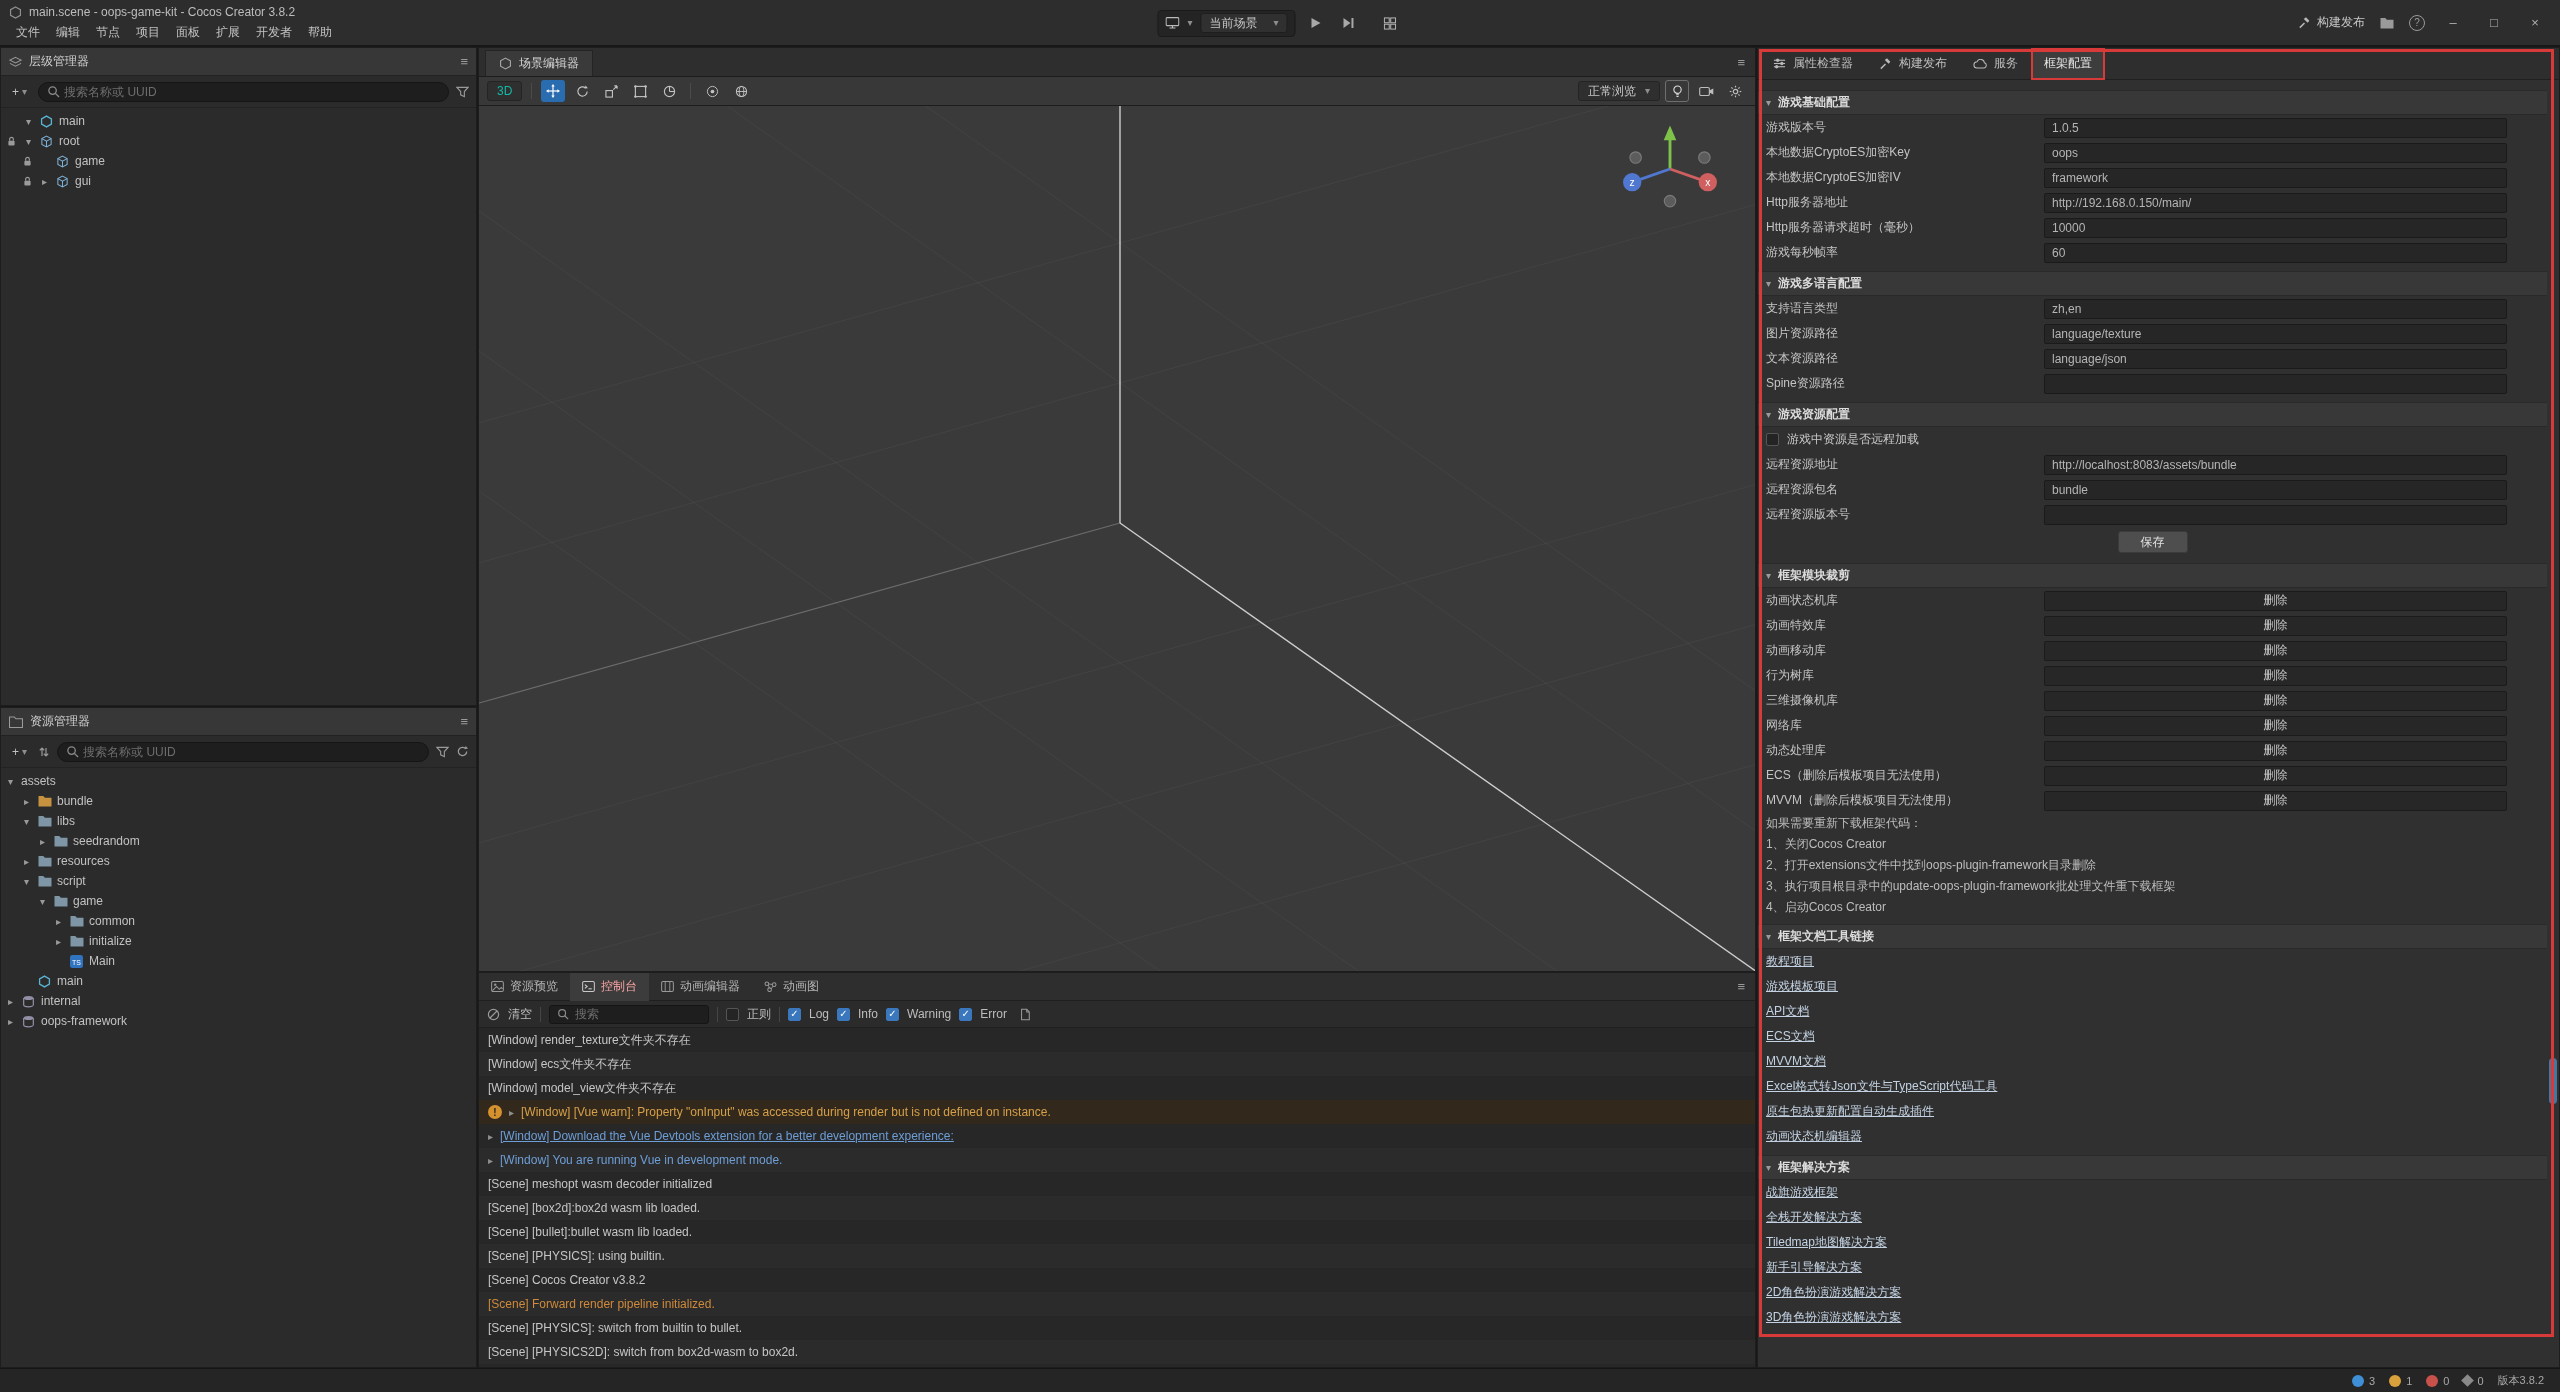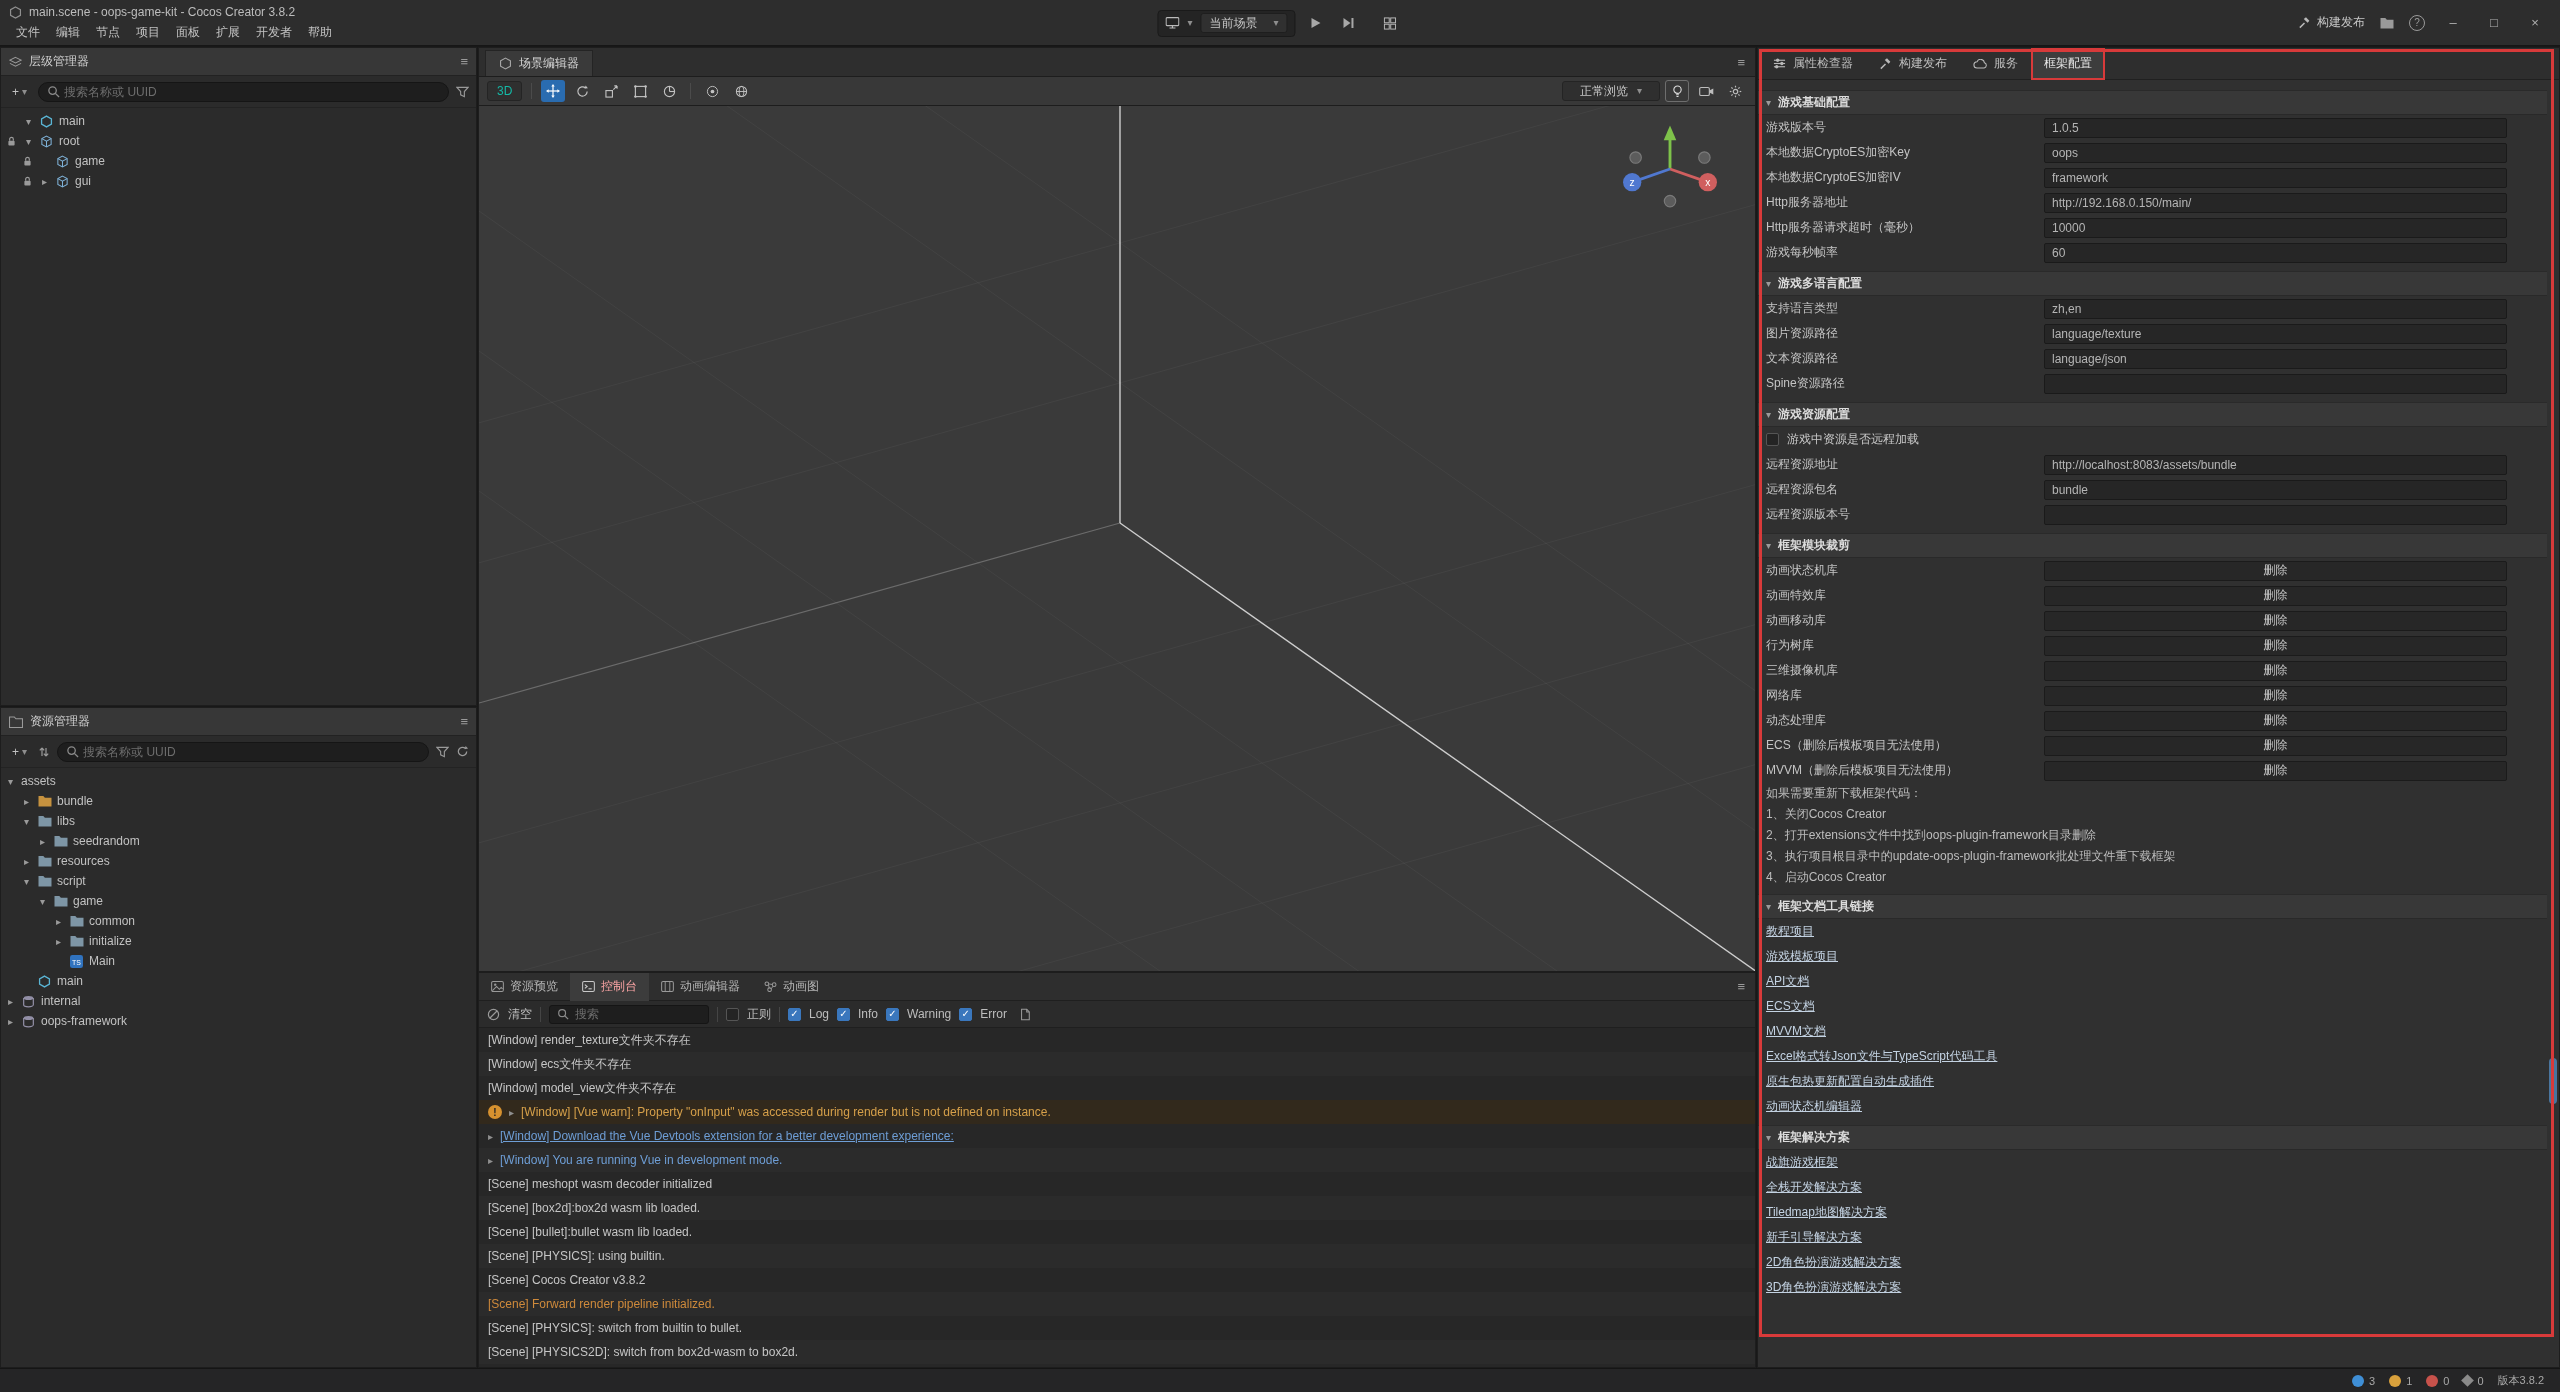--- a/index.html
+++ b/index.html
@@ -48,21 +48,21 @@
 .center{position:absolute;left:478px;top:47px;width:1278px;height:1321px}
 .scene-tabbar{height:30px;background:#2e2e2e;border:1px solid #1d1d1d;display:flex;align-items:flex-end}
 .scene-tab{height:26px;display:flex;align-items:center;gap:7px;background:#3a3a3a;padding:0 13px;border:1px solid #242424;border-bottom:none;color:#d6d6d6;margin-left:6px}
 .scene-tabbar .menu-glyph{align-self:center;padding-right:10px}
 .scene-toolbar{height:29px;background:#383838;border:1px solid #1d1d1d;border-top:none;display:flex;align-items:center;gap:5px;padding:0 8px}
 .mode3d{background:#2f2f2f;border:1px solid #242424;border-radius:3px;height:20px;padding:0 9px;display:flex;align-items:center;color:#14b8a6}
 .tbtn{height:22px;min-width:24px;display:flex;align-items:center;justify-content:center;border-radius:3px}
 .tbtn.active-blue{background:#2a6cb0}
 .tbtn.boxed{border:1px solid #6e6e6e}
 .tool-sep{width:1px;height:16px;background:#4b4b4b;margin:0 4px}
-.view-select{display:flex;align-items:center;gap:9px;background:#2f2f2f;border:1px solid #242424;border-radius:3px;height:20px;padding:0 17px;color:#c6c6c6;margin-left:auto}
+.view-select{display:flex;align-items:center;gap:9px;background:#2f2f2f;border:1px solid #242424;border-radius:3px;height:20px;padding:0 9px;color:#c6c6c6;margin-left:auto}
 .viewport{position:absolute;top:59px;left:0;width:1278px;height:866px;background:#3a3a3a;border:1px solid #1d1d1d;border-top:none;overflow:hidden}
 .gizmo{position:absolute;top:8px;right:30px}
 
 .console{position:absolute;left:0;top:925px;bottom:0;width:1278px;background:#272727;border:1px solid #1d1d1d;display:flex;flex-direction:column}
 .console-tabbar{height:28px;background:#2e2e2e;display:flex;align-items:center;border-bottom:1px solid #1f1f1f}
 .console-tab{height:28px;display:flex;align-items:center;gap:6px;padding:0 12px;color:#b5b5b5}
 .console-tab.active{background:#3c3c3c;color:#fca5a5}
 .console-toolbar{height:27px;display:flex;align-items:center;gap:8px;padding:0 8px;background:#2b2b2b;border-bottom:1px solid #1f1f1f}
 .ct-sep{width:1px;height:15px;background:#454545}
 .ct-label{color:#bdbdbd}
@@ -844,20 +844,23 @@
           <div class="prop-value">
             <input class="prop-input" value="bundle" style="">
           </div>
         </div>
         <div class="prop-row">
           <div class="prop-label">远程资源版本号</div>
           <div class="prop-value">
             <input class="prop-input" style="">
           </div>
         </div>
+        <div class="save-row">
+          <div class="save-btn">保存</div>
+        </div>
         <div class="sec-header">
           <span class="sec-caret">▾</span>
           <span class="sec-title">框架模块裁剪</span>
         </div>
         <div class="prop-row">
           <div class="prop-label">动画状态机库</div>
           <div class="prop-value">
             <div class="del-btn">删除</div>
           </div>
         </div>

